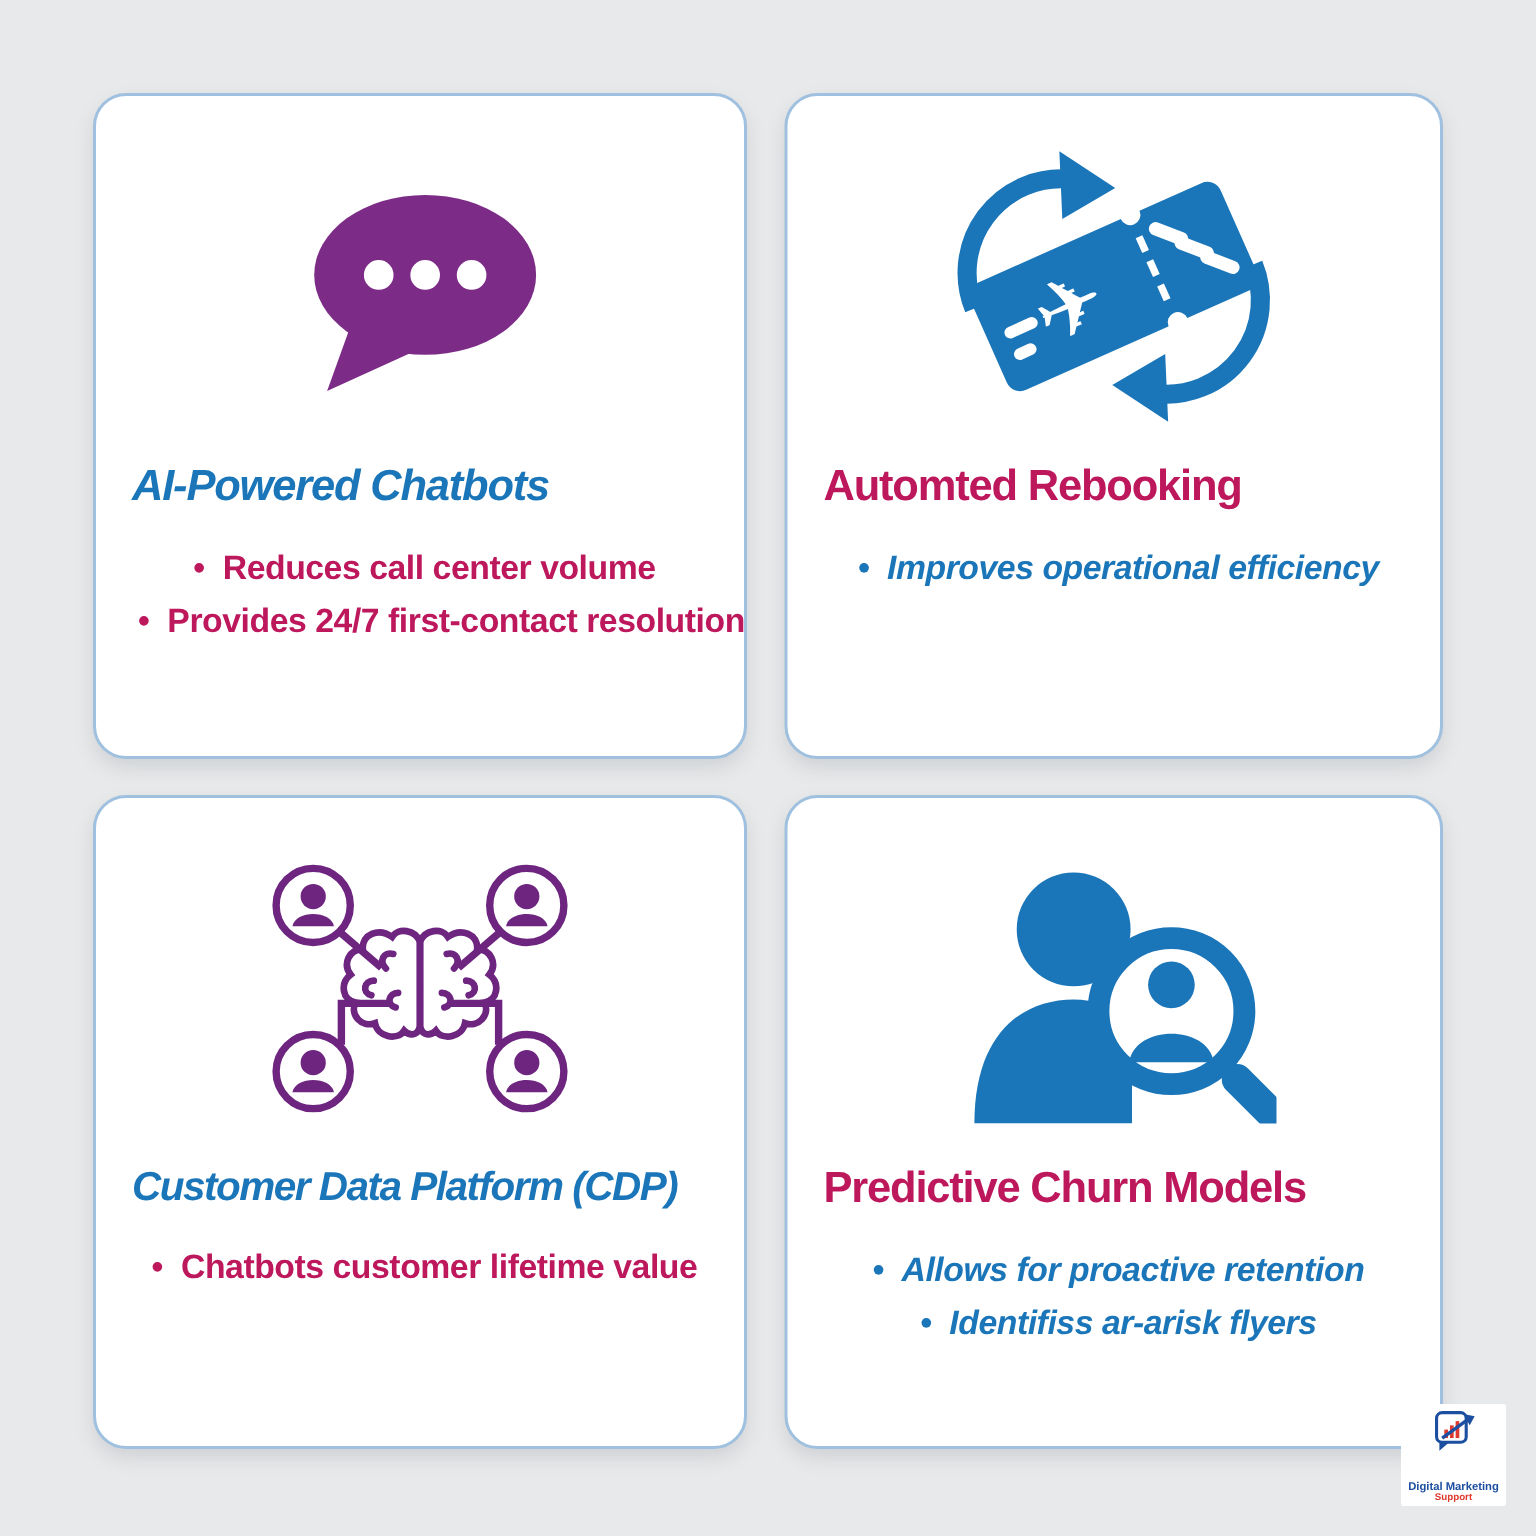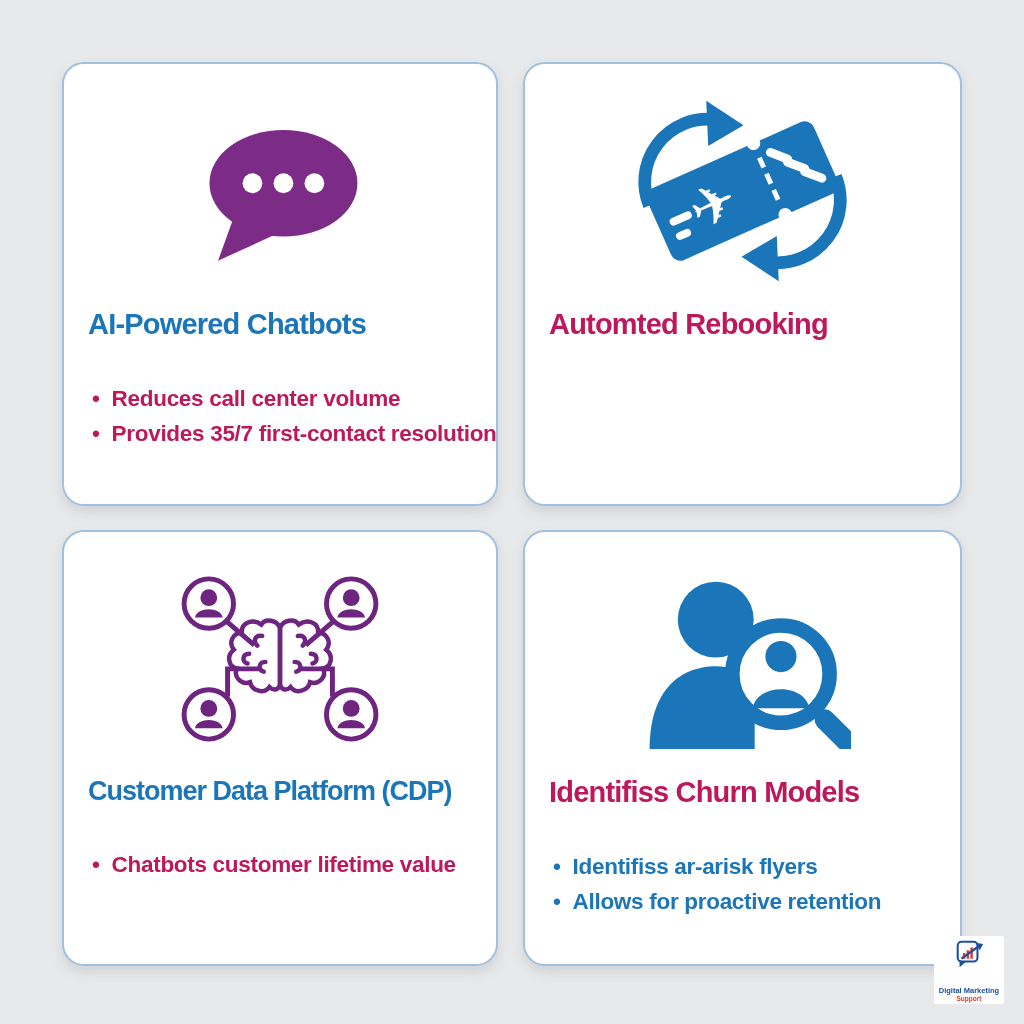--- a/index.html
+++ b/index.html
@@ -26,28 +26,28 @@
   .icon-wrap{
     height:218px;
     display:flex;align-items:center;justify-content:center;
   }
   .card-title{
     font-size:29px;font-weight:700;letter-spacing:-0.8px;
     margin:8px 0 0 2px;white-space:nowrap;
   }
   .card-title.tight{font-size:27px;letter-spacing:-1px;}
   ul.bullets{
-    list-style:none;margin:40px 0 0 0;padding:0 0 0 6px;
+    list-style:none;margin:20px 0 0 0;padding:0 0 0 6px;text-align:center;
   }
   ul.bullets li{
     font-size:22.5px;font-weight:700;letter-spacing:-0.3px;
     line-height:35px;white-space:nowrap;
   }
   ul.bullets li::before{content:"\2022";margin-right:12px;}
-  .c-blue{color:#1b76b9;}
+  .c-blue{color:#1b76b9;font-style:italic;}
   .c-purple{color:#be185d;}
   .logo-box{
     position:absolute;right:20px;bottom:20px;
     width:70px;height:68px;background:#ffffff;
     display:flex;flex-direction:column;align-items:center;justify-content:center;
     border-radius:2px;
   }
   .logo-line1{font-size:7.5px;font-weight:700;color:#1d4fa1;white-space:nowrap;margin-top:17px;}
   .logo-line2{font-size:6.5px;font-weight:700;color:#e0392e;white-space:nowrap;}
 </style>
@@ -62,21 +62,21 @@
         <ellipse cx="104" cy="76" rx="86" ry="62" fill="#7c2b86"></ellipse>
         <polygon points="46,116 28,166 94,136" fill="#7c2b86"></polygon>
         <circle cx="68" cy="76" r="11.5" fill="#ffffff"></circle>
         <circle cx="104" cy="76" r="11.5" fill="#ffffff"></circle>
         <circle cx="140" cy="76" r="11.5" fill="#ffffff"></circle>
       </svg>
     </div>
     <div class="card-title c-blue">AI-Powered Chatbots</div>
     <ul class="bullets c-purple">
       <li>Reduces call center volume</li>
-      <li>Provides 35/7 first-contact resolution</li>
+      <li>Provides 24/7 first-contact resolution</li>
     </ul>
   </div>
 
   <div class="card">
     <div class="icon-wrap">
       <svg width="245" height="196" viewBox="0 0 250 200">
         <path d="M30,115 A 64 64 0 0 1 95 27" fill="none" stroke="#1b76b9" stroke-width="13"></path>
         <polygon points="88,8 126,33 90,54" fill="#1b76b9"></polygon>
         <path d="M220,85 A 64 64 0 0 1 155 173" fill="none" stroke="#1b76b9" stroke-width="13"></path>
         <polygon points="162,192 124,167 160,146" fill="#1b76b9"></polygon>
@@ -91,20 +91,21 @@
           <rect x="44" y="96" width="24" height="8" rx="4" fill="#ffffff"></rect>
           <rect x="44" y="112" width="16" height="8" rx="4" fill="#ffffff"></rect>
           <rect x="160" y="78" width="28" height="9" rx="4.5" fill="#ffffff" transform="rotate(45 174 82)"></rect>
           <rect x="172" y="94" width="28" height="9" rx="4.5" fill="#ffffff" transform="rotate(45 186 98)"></rect>
           <rect x="184" y="110" width="28" height="9" rx="4.5" fill="#ffffff" transform="rotate(45 198 114)"></rect>
         </g>
       </svg>
     </div>
     <div class="card-title c-purple">Automted Rebooking</div>
     <ul class="bullets c-blue">
+      <li>Improves operational efficiency</li>
     </ul>
   </div>
 
   <div class="card">
     <div class="icon-wrap">
       <svg width="218" height="178" viewBox="0 0 220 180">
         <g stroke="#6d2580" stroke-width="5" fill="none">
           <circle cx="38" cy="34" r="25"></circle>
           <circle cx="182" cy="34" r="25"></circle>
           <circle cx="38" cy="146" r="25"></circle>
@@ -148,24 +149,24 @@
     <div class="icon-wrap">
       <svg width="216" height="180" viewBox="0 0 220 185">
         <circle cx="82" cy="52" r="39" fill="#1b76b9"></circle>
         <path d="M14,185 C14,122 48,100 82,100 C97,100 112,106 122,115 L122,185 Z" fill="#1b76b9"></path>
         <circle cx="149" cy="108" r="50" fill="#ffffff" stroke="#1b76b9" stroke-width="15"></circle>
         <circle cx="149" cy="90" r="16" fill="#1b76b9"></circle>
         <path d="M120,143 C124,117 174,117 178,143 Z" fill="#1b76b9"></path>
         <rect x="186" y="140" width="56" height="21" rx="10" fill="#1b76b9" transform="rotate(45 190 150)"></rect>
       </svg>
     </div>
-    <div class="card-title c-purple">Identifiss Churn Models</div>
+    <div class="card-title c-purple">Predictive Churn Models</div>
     <ul class="bullets c-blue">
+      <li>Allows for proactive retention</li>
       <li>Identifiss ar-arisk flyers</li>
-      <li>Allows for proactive retention</li>
     </ul>
   </div>
 
 </div>
 
 <div class="logo-box">
   <svg width="32" height="30" viewBox="0 0 34 30">
     <rect x="5" y="2" width="21" height="21" rx="4" fill="none" stroke="#1d4fa1" stroke-width="2.2"></rect>
     <polygon points="7,22 7,29 14,23" fill="#1d4fa1"></polygon>
     <rect x="10.5" y="14" width="2.6" height="6" fill="#e0392e"></rect>

